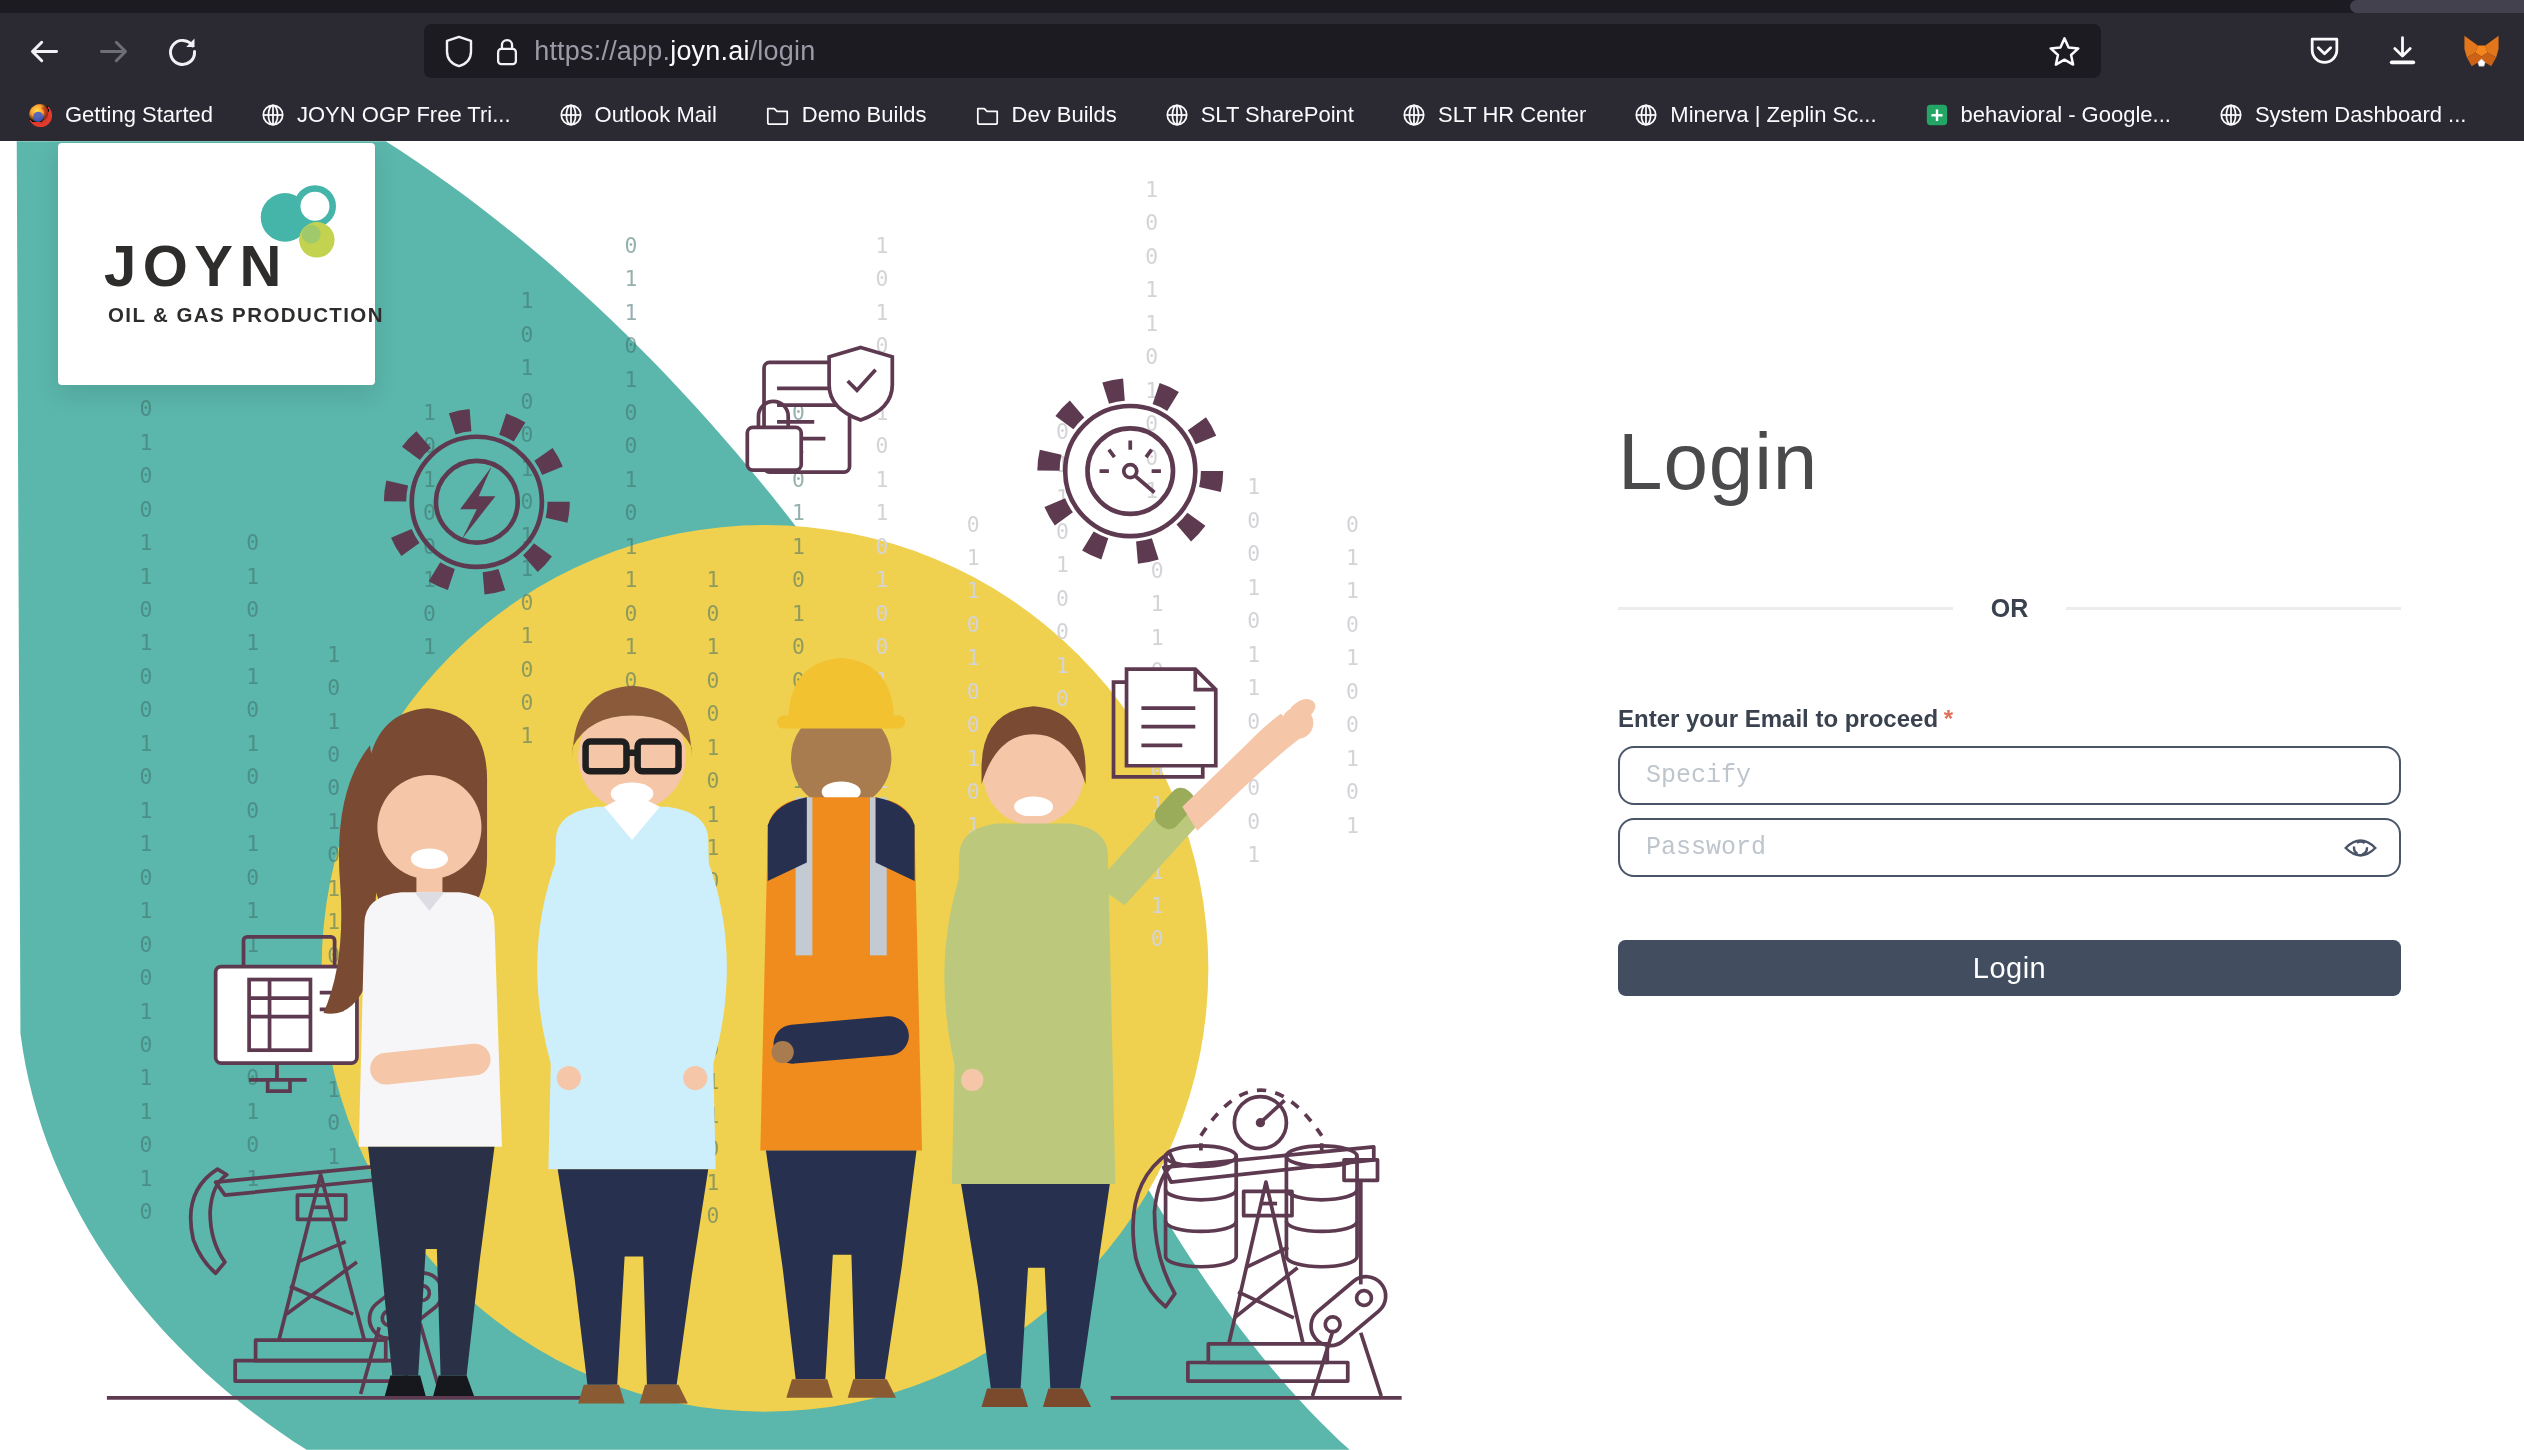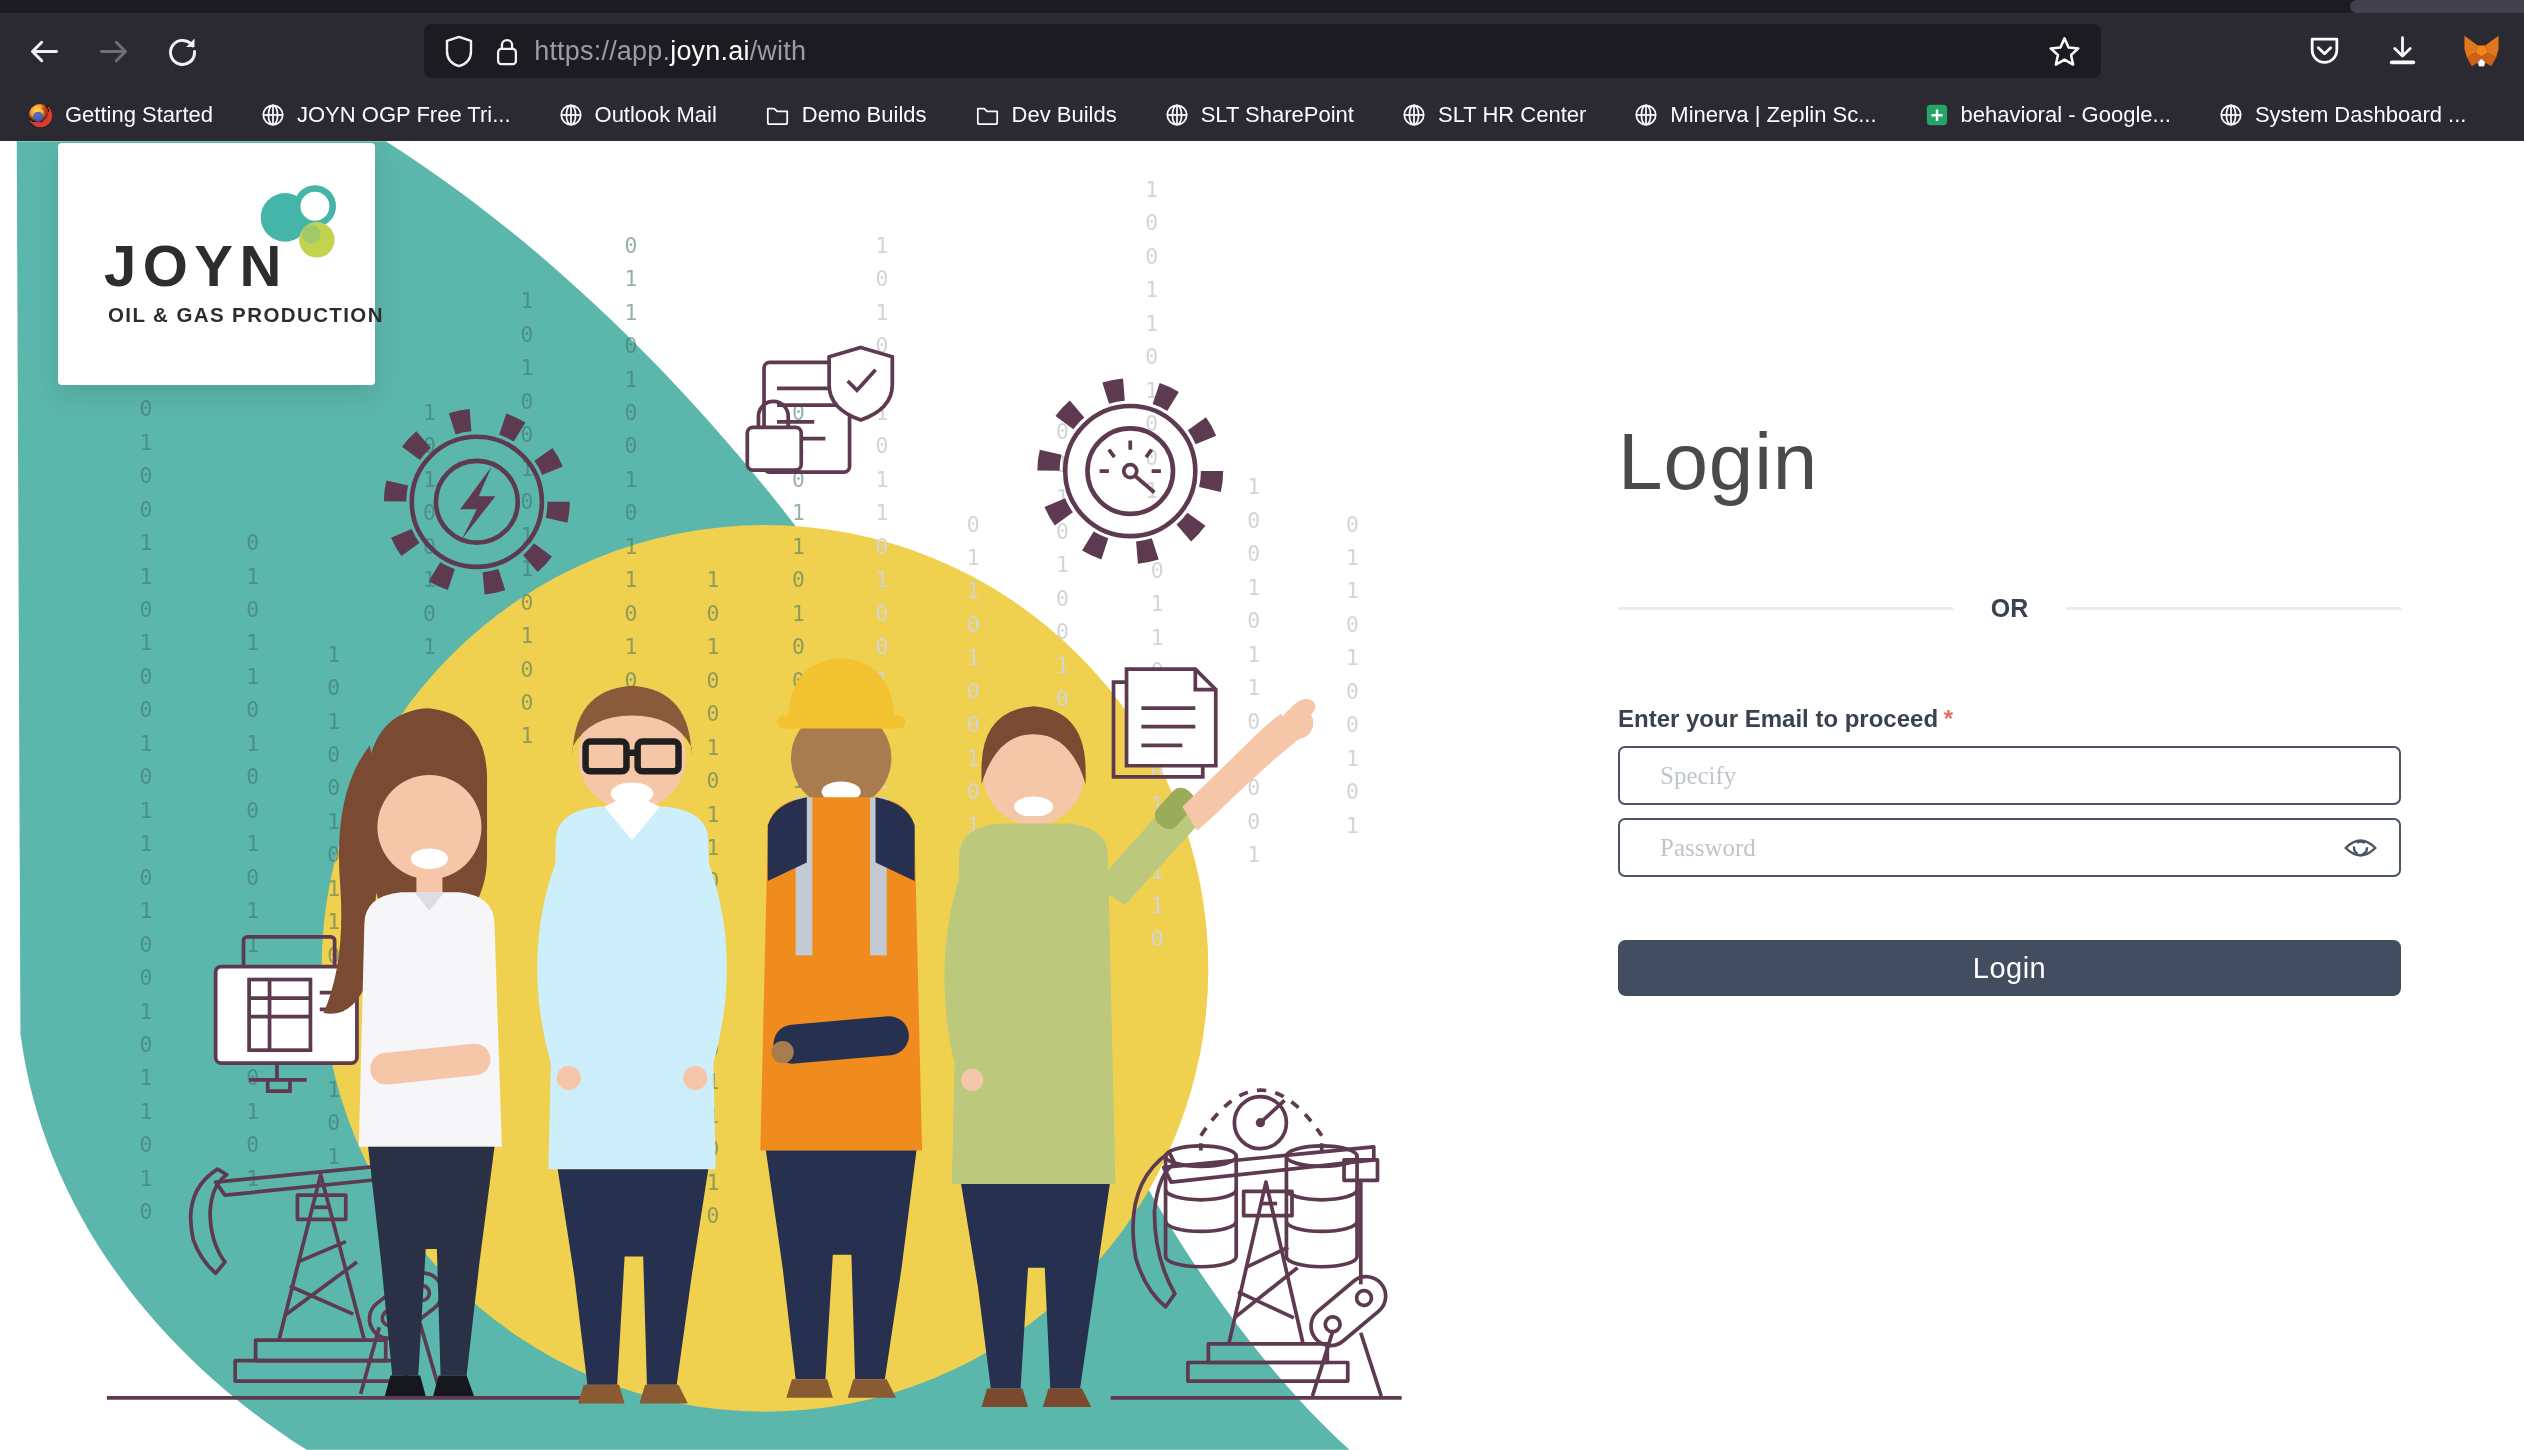--- a/index.html
+++ b/index.html
@@ -51,23 +51,23 @@
                 border:2.8px solid var(--accent); border-radius:5.6px; display:flex;
                 align-items:center; justify-content:center; gap:24px; cursor:pointer; }
   .office-btn span { color:var(--accent); font-size:28px; font-weight:600; }
   .or-row { margin-top:86px; display:flex; align-items:center;gap:16px; }
   .or-row .line { flex:1; height:2.8px; background:#ececec; }
   .or-row .or-text { padding:0 22px; font-size:25px; font-weight:600; color:#39424e; }
   .field-label { margin-top:82px; font-size:24px; font-weight:600; color:#39424e; }
   .field-label.pw { margin-top:46px; }
   .req { color:#e0705a; margin-left:5.6px; }
   .input-wrap { position:relative; margin-top:13px; }
-  .text-input { width:783px; height:59px; border:2.8px solid #4a5568; border-radius:7px;
-                font-size:25px; color:#39424e; padding:0 40px;
-                font-family:Liberation Serif, serif; background:#fff; outline:none; }
+  .text-input { width:783px; height:59px; border:2.8px solid #4a5568; border-radius:16px;
+                font-size:25px; color:#39424e; padding:0 26px;
+                font-family:Liberation Mono, monospace; background:#fff; outline:none; }
   .text-input::placeholder { color:#bfc5cc; }
   .eye-btn { position:absolute; right:22px; top:13px; width:37px; height:33px;
              display:flex; align-items:center; justify-content:center; cursor:pointer; }
   .login-btn { margin-top:63px; width:783px; height:56px; background:var(--slate);
                color:#fff; font-size:29px; border:none; border-radius:7.4px; cursor:pointer;
                font-family:"Liberation Sans", sans-serif; letter-spacing:0.5px; }
   .forgot-wrap { margin-top:61px; text-align:center; }
   .forgot-link { display:inline-block; font-size:29px; color:#39424e;
                  text-decoration:underline; text-underline-offset:6.5px;
                  background:#eef3f9; padding:1.9px 5.6px; cursor:pointer; }
@@ -105,21 +105,21 @@
     </div>
 
     <div class="urlbar">
       <svg width="32" height="35" viewBox="0 0 24 26">
         <path d="M12 2 L21 5 V13 C21 19 17 22.5 12 24 C7 22.5 3 19 3 13 V5 Z" stroke="#f2f2f6" stroke-width="1.8" fill="none" stroke-linejoin="round"></path>
       </svg>
       <svg width="28" height="33" viewBox="0 0 22 26" style="margin-left:18.6px">
         <rect x="4" y="11" width="14" height="12" rx="2.5" stroke="#f2f2f6" stroke-width="1.8" fill="none"></rect>
         <path d="M7 11 V8 a4 4 0 0 1 8 0 v3" stroke="#f2f2f6" stroke-width="1.8" fill="none"></path>
       </svg>
-      <div class="url-text"><span>https://app.</span><span class="url-domain">joyn.ai</span><span>/with</span></div>
+      <div class="url-text"><span>https://app.</span><span class="url-domain">joyn.ai</span><span>/login</span></div>
       <div class="spacer"></div>
       <svg width="35" height="35" viewBox="0 0 24 24">
         <path d="M12 3 L14.8 9.2 L21.5 9.9 L16.5 14.4 L17.9 21 L12 17.6 L6.1 21 L7.5 14.4 L2.5 9.9 L9.2 9.2 Z" stroke="#fbfbfe" stroke-width="1.7" fill="none" stroke-linejoin="round"></path>
       </svg>
     </div>
 
     <div class="tb-right">
       <svg width="37" height="37" viewBox="0 0 24 24">
         <path d="M4 4 h16 v7 a8 8 0 0 1 -16 0 Z" stroke="#fbfbfe" stroke-width="1.8" fill="none" stroke-linejoin="round"></path>
         <path d="M8 9.5 l4 4 l4 -4" stroke="#fbfbfe" stroke-width="1.8" fill="none" stroke-linecap="round" stroke-linejoin="round"></path>

